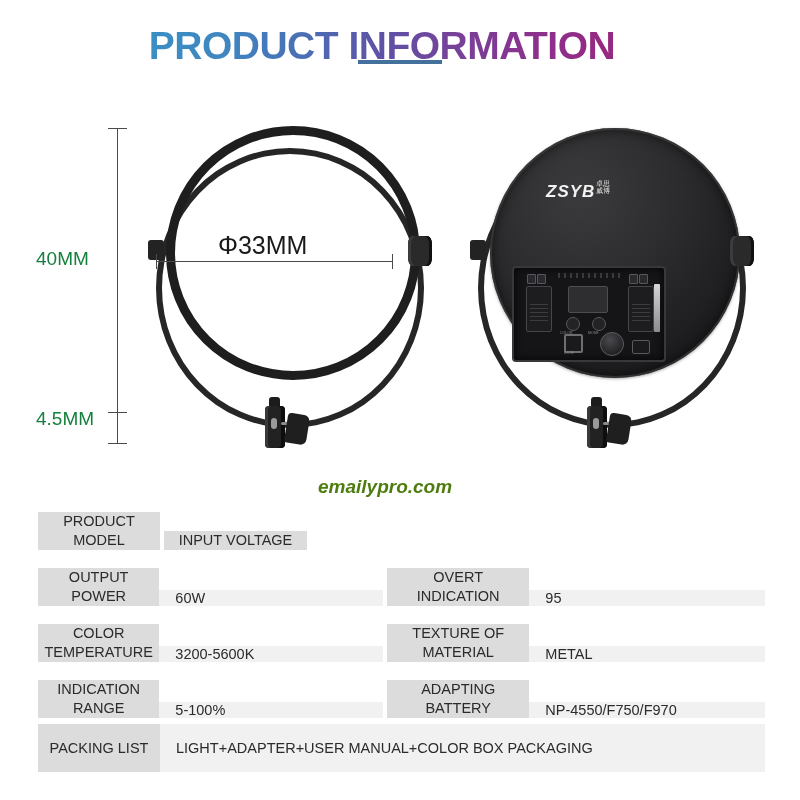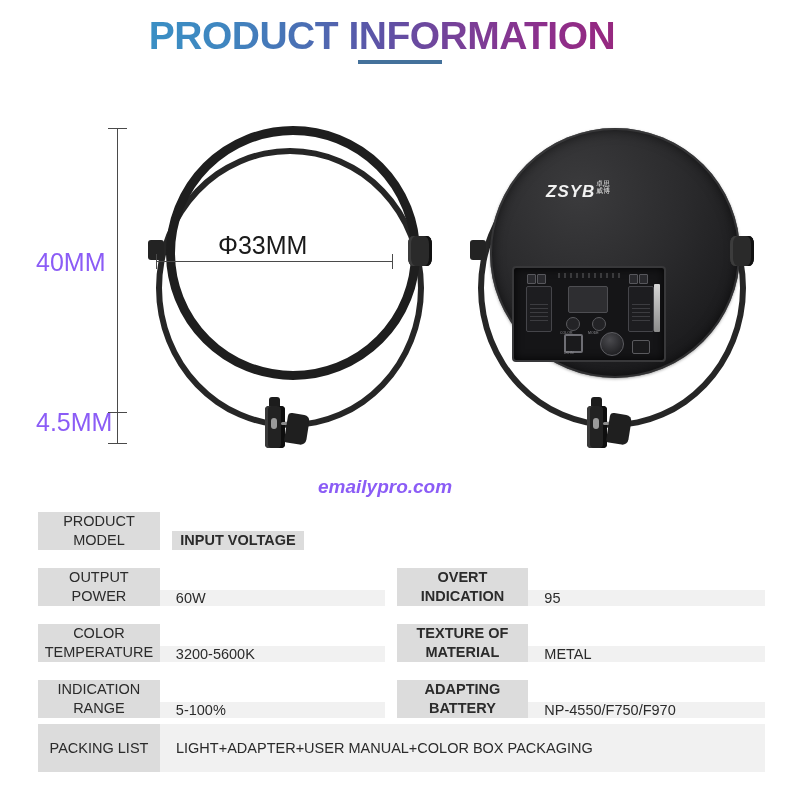--- a/index.html
+++ b/index.html
@@ -12,21 +12,21 @@
     background: #ffffff;
     font-family: "Liberation Sans", sans-serif;
     overflow: hidden;
     position: relative;
   }
 
   
   #title-block {
     position: absolute;
     left: 0;
-    top: 16px;
+    top: 26px;
     width: 764px;
     text-align: center;
   }
   #page-title {
     font-size: 39px;
     font-weight: bold;
     letter-spacing: -0.5px;
     line-height: 1.05;
     background-image: linear-gradient(90deg,
         #3a8fc4 0%, #3f86c0 16%, #4a6fb4 33%,
@@ -71,22 +71,22 @@
     width: 19px;
     height: 1px;
     background: #4a4a4a;
   }
   #dim-tick-top    { top: 20px; }
   #dim-tick-mid    { top: 304px; }
   #dim-tick-bottom { top: 335px; }
 
   .dim-label {
     position: absolute;
-    font-size: 25px;
-    color: #8b5cf6;
+    font-size: 19px;
+    color: #15803d;
     letter-spacing: 0px;
     white-space: nowrap;
   }
   #label-40mm  { left: 36px; top: 140px; }
   #label-45mm  { left: 36px; top: 300px; }
 
   
   #dim-horizontal {
     position: absolute;
     left: 156px;
@@ -465,21 +465,21 @@
   }
 
   
   #watermark {
     position: absolute;
     left: 318px;
     top: 476px;
     font-size: 19px;
     font-style: italic;
     font-weight: bold;
-    color: #8b5cf6;
+    color: #4d7c0f;
     letter-spacing: 0px;
     white-space: nowrap;
   }
 
   
   #spec-table {
     position: absolute;
     left: 38px;
     top: 500px;
     width: 727px;
@@ -507,21 +507,21 @@
     background: #f1f1f1;
     color: #2b2b2b;
     font-size: 14.5px;
     display: flex;
     align-items: center;
     padding-left: 16px;
     box-sizing: border-box;
   }
   .c-label-1 { width: 122px; }
   .c-value-1 { width: 225px; }
-  .c-label-2 { width: 132px; margin-left: 12px; font-weight: bold; }
+  .c-label-2 { width: 143px; margin-left: 4px; }
   .c-value-2 { width: 237px; }
 
   
   #packing-row {
     display: flex;
     width: 100%;
     height: 48px;
     margin-top: 6px;
   }
   #packing-label {

